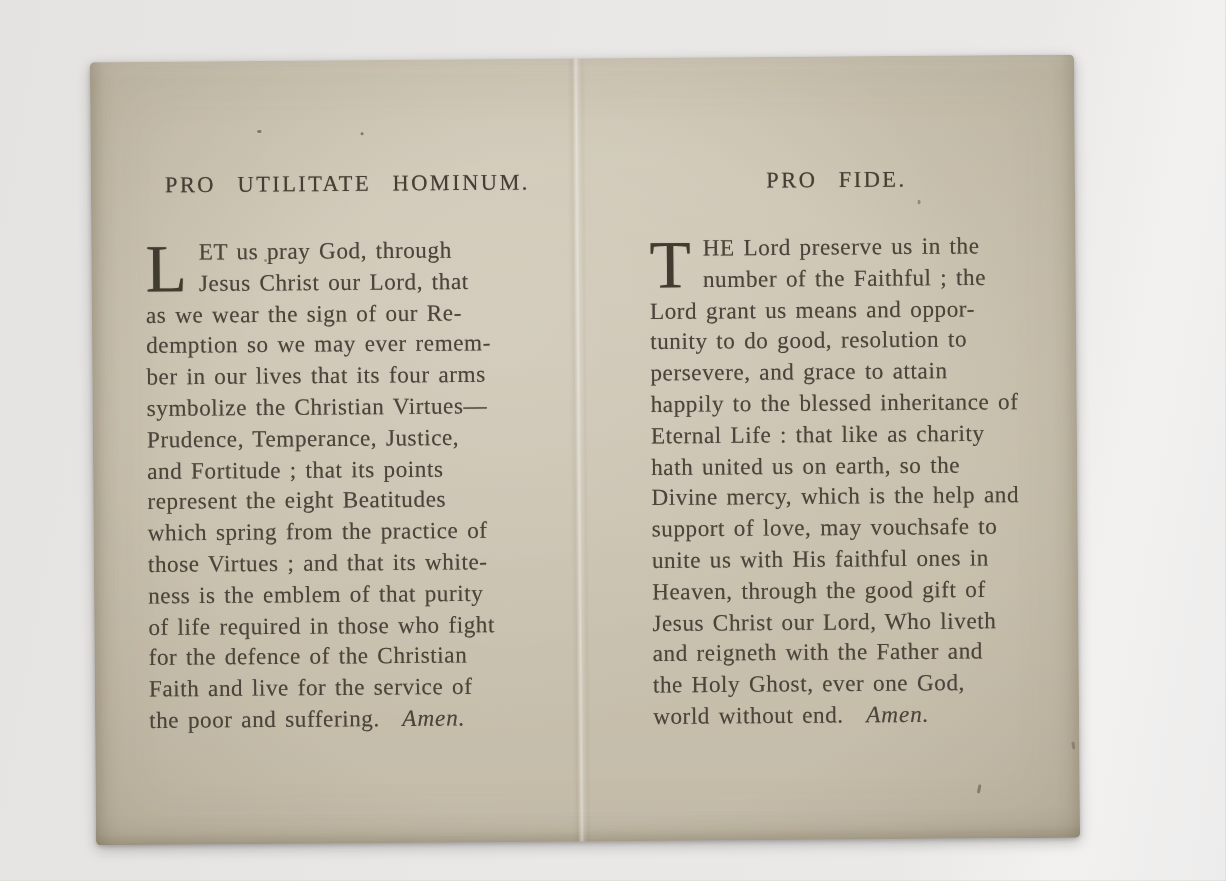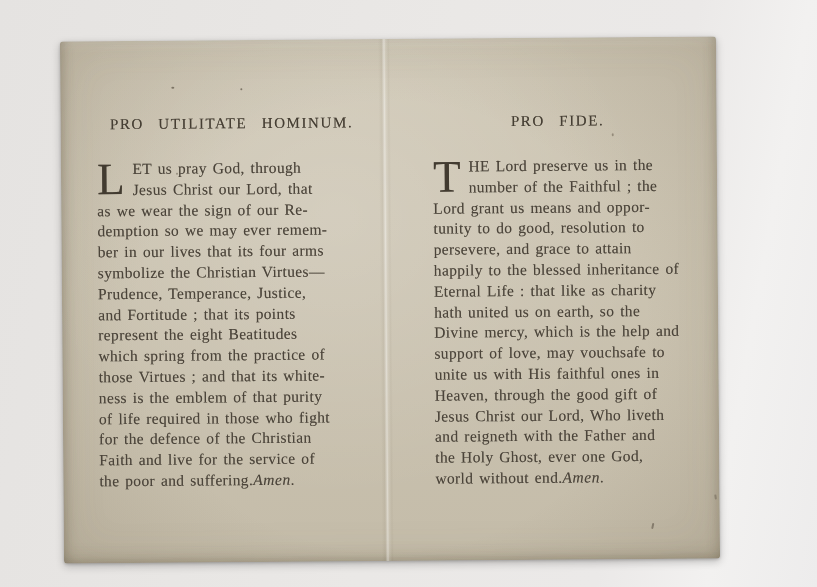--- a/index.html
+++ b/index.html
@@ -84,20 +84,21 @@
     font-size: 45px;
     line-height: 34px;
     padding-top: 3px;
     margin: 0 8px 0 0;
     letter-spacing: 0;
     color: #423b30;
     text-shadow: 0 0 0.6px rgba(66,59,48,0.6);
   }
   .amen {
     font-style: italic;
+    margin-left: 15px;
     letter-spacing: 0.6px;
   }
   .speck {
     position: absolute;
     background: rgba(62,52,40,0.55);
     border-radius: 50%;
   }
   .speck.s1 { left: 111px; top: 46px;  width: 3px; height: 2px; }
   .speck.s2 { left: 180px; top: 48px;  width: 2px; height: 2px; }
   .speck.s3 { left: 115px; top: 132px; width: 2px; height: 2px; opacity: .7; }

